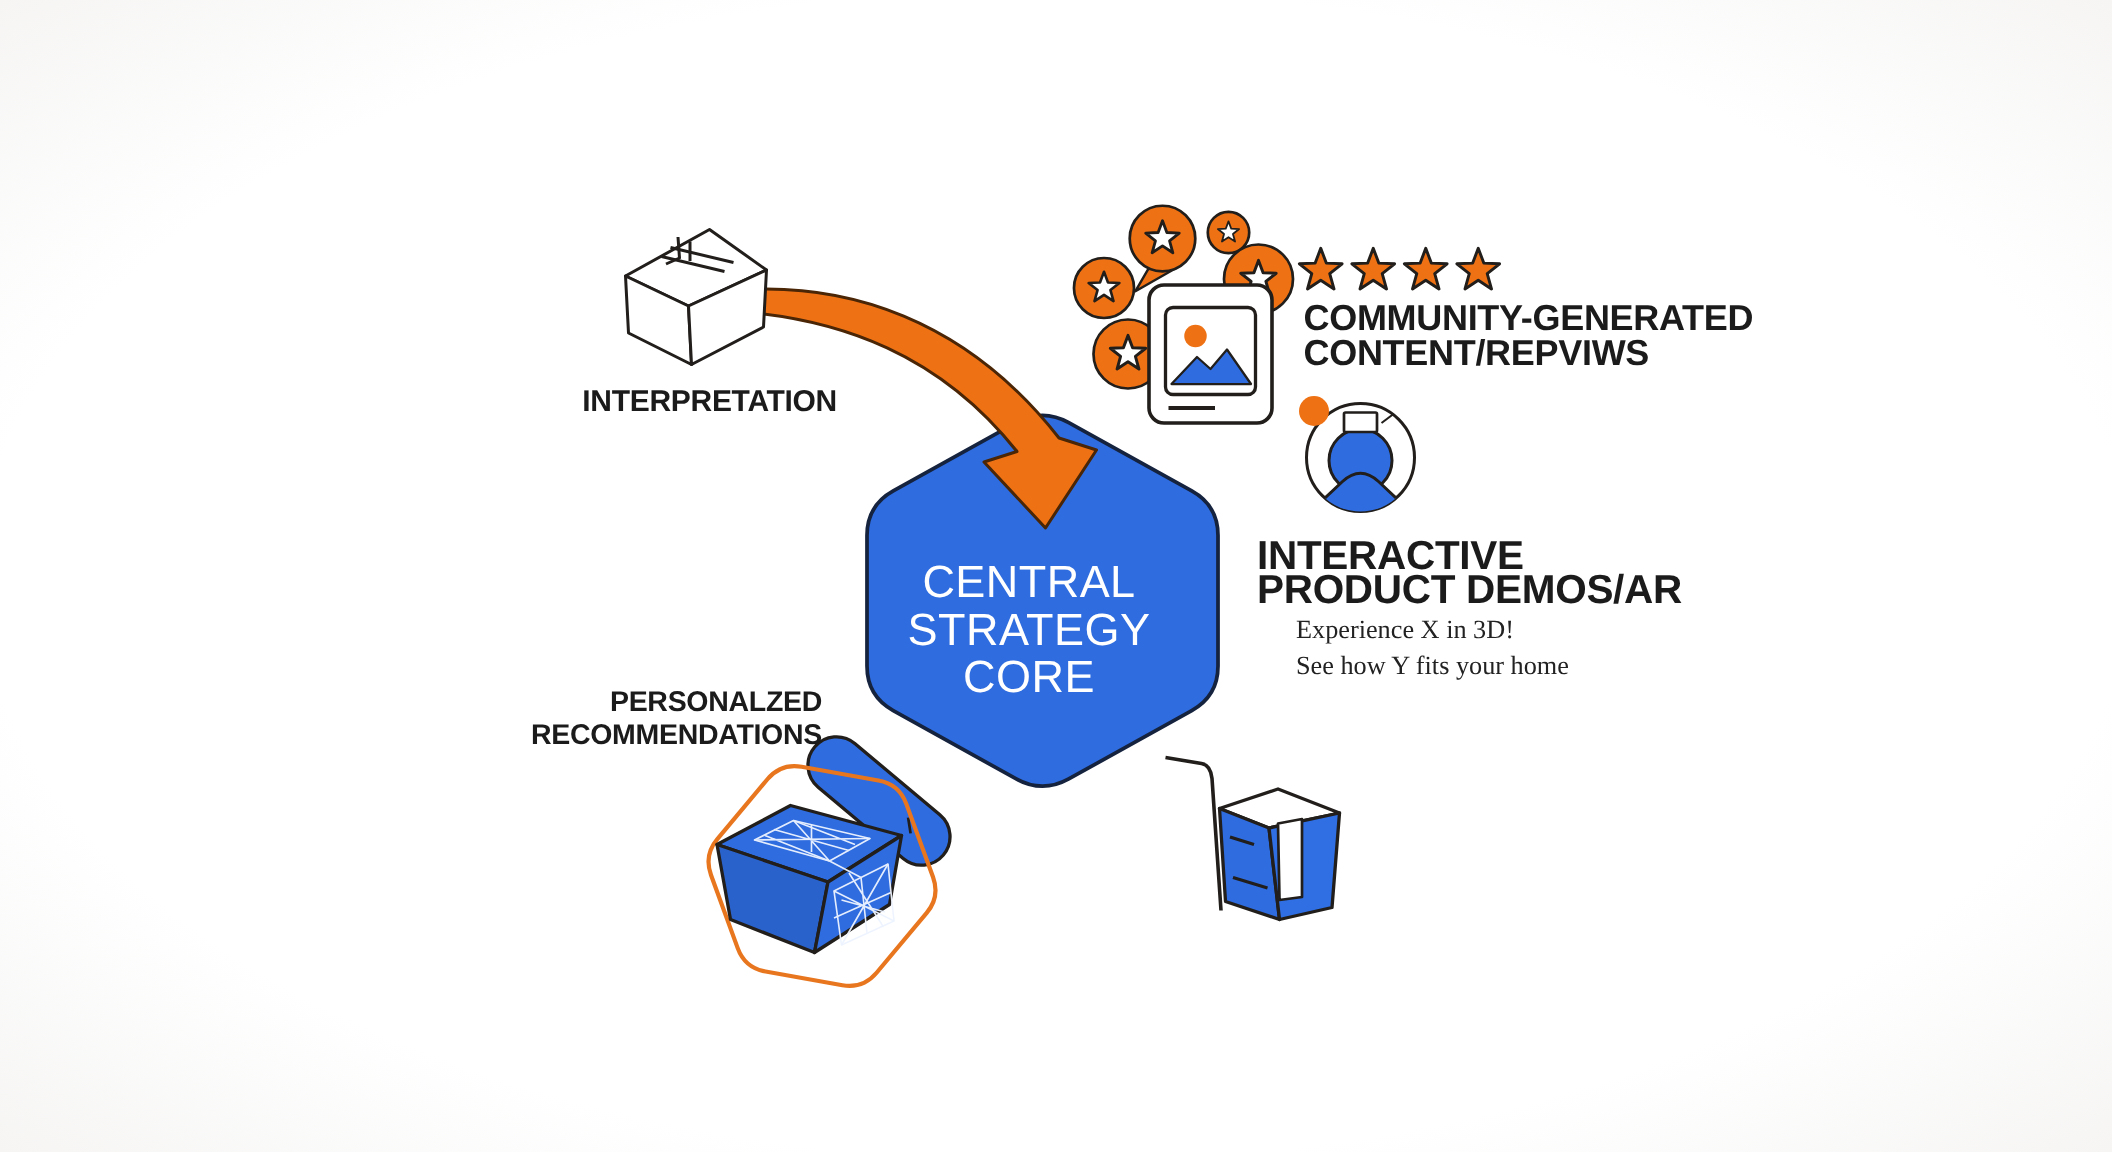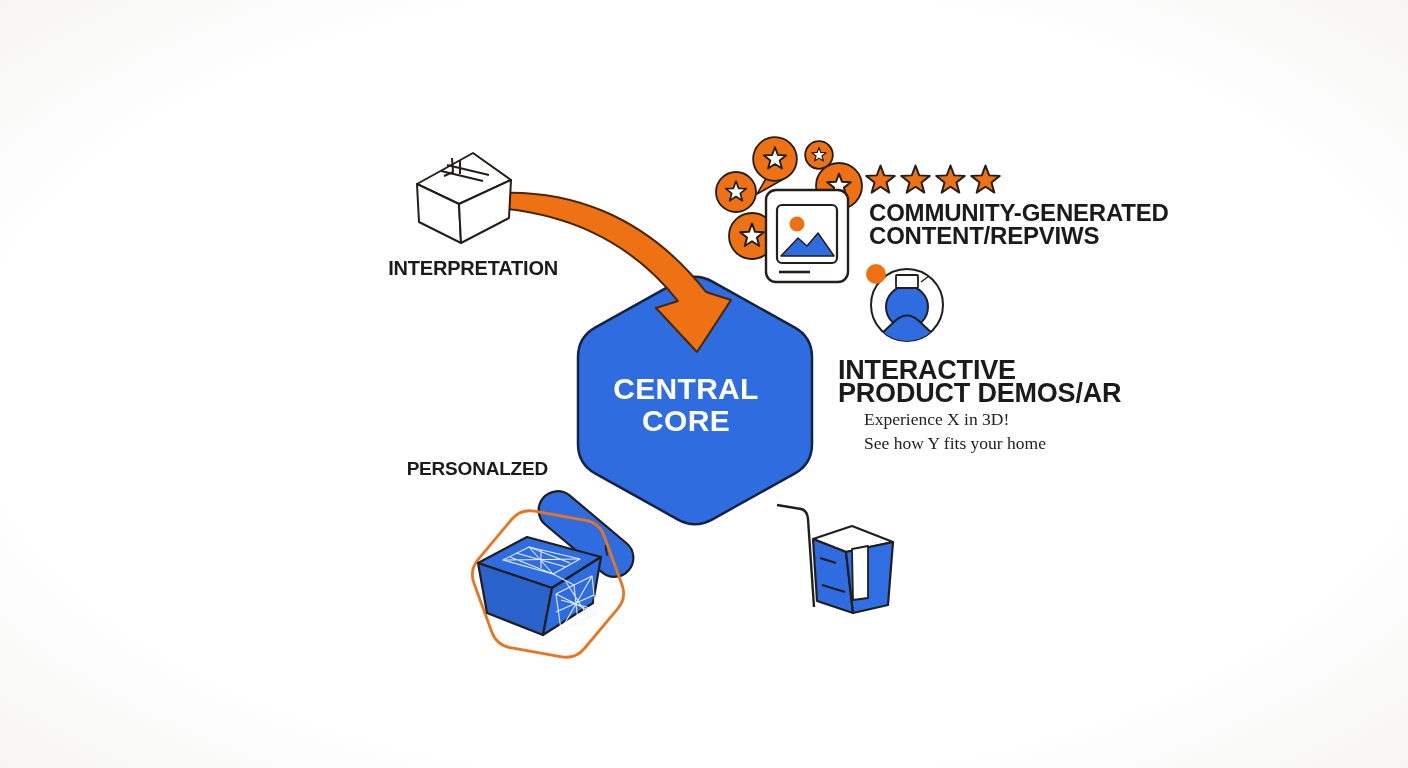--- a/index.html
+++ b/index.html
@@ -13,21 +13,21 @@
   .diagram-svg{position:absolute;left:0;top:0;width:1408px;height:768px;}
   .label{position:absolute;font-weight:700;letter-spacing:-0.2px;color:var(--ink,#1b1b1b);}
   .label div{white-space:nowrap;}
   #interpretation-label{left:352px;top:257px;width:206px;text-align:right;font-size:20px;}
   #community-label{left:869px;top:201px;font-size:24px;line-height:23px;}
   #interactive-label{left:838px;top:359px;font-size:27px;line-height:23px;}
   #interactive-subtext{left:864px;top:408px;font-size:17.5px;font-weight:400;line-height:23.5px;letter-spacing:0;color:#222;position:absolute;font-family:Liberation Serif, serif;}
   #personalized-label{left:336px;top:458px;width:212px;text-align:right;font-size:19px;line-height:21.5px;}
   #hexagon-title{
     position:absolute;left:580px;top:373px;width:212px;text-align:center;
-    color:#fff;font-size:30px;font-weight:700;line-height:31.5px;letter-spacing:0.3px;
+    color:#fff;font-size:30px;font-weight:400;line-height:31.5px;letter-spacing:0.3px;
   }
   #rating-stars{position:absolute;left:864px;top:164px;display:flex;gap:2px;}
   #rating-stars svg{width:33px;height:33px;display:block;}
 </style>
 </head>
 <body>
 
 <div class="canvas">
 
   <svg class="diagram-svg" viewBox="0 0 1408 768">
@@ -135,20 +135,21 @@
       <path d="M820,558 L836,563 M822,585 L845,592" fill="none" stroke-width="2.2"></path>
     </g>
   </svg>
 
   <div class="label" id="interpretation-label">
     <div>INTERPRETATION</div>
   </div>
 
   <div id="hexagon-title">
     <div>CENTRAL</div>
+    <div>STRATEGY</div>
     <div>CORE</div>
   </div>
 
   <div id="rating-stars">
     <svg viewBox="-11 -11 22 22">
       <path d="M0,-10 L2.47,-3.4 L9.51,-3.09 L3.99,1.3 L5.88,8.09 L0,4.2 L-5.88,8.09 L-3.99,1.3 L-9.51,-3.09 L-2.47,-3.4 Z" fill="var(--orange,#ee7214)" stroke="var(--outline,#211e1b)" stroke-width="1.3" stroke-linejoin="round"></path>
     </svg>
   <svg viewBox="-11 -11 22 22">
       <path d="M0,-10 L2.47,-3.4 L9.51,-3.09 L3.99,1.3 L5.88,8.09 L0,4.2 L-5.88,8.09 L-3.99,1.3 L-9.51,-3.09 L-2.47,-3.4 Z" fill="var(--orange,#ee7214)" stroke="var(--outline,#211e1b)" stroke-width="1.3" stroke-linejoin="round"></path>
     </svg>
@@ -170,15 +171,16 @@
     <div>PRODUCT DEMOS/AR</div>
   </div>
 
   <div id="interactive-subtext">
     <div>Experience X in 3D!</div>
     <div>See how Y fits your home</div>
   </div>
 
   <div class="label" id="personalized-label">
     <div>PERSONALZED</div>
+    <div>RECOMMENDATIONS</div>
   </div>
 
 </div>
 
 </body></html>

